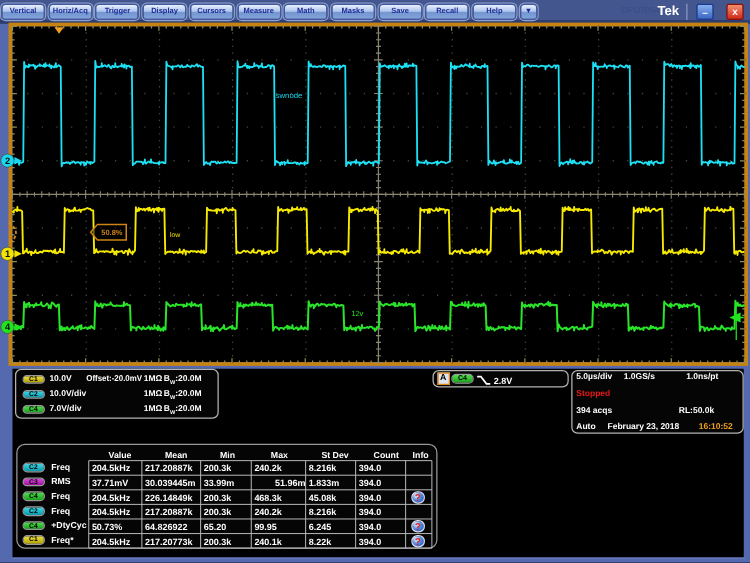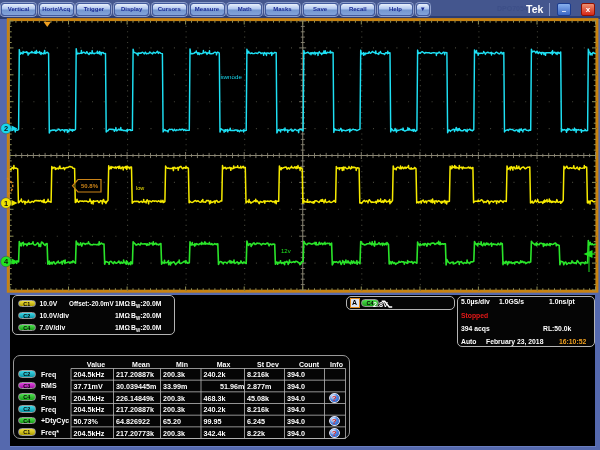--- a/index.html
+++ b/index.html
@@ -83,21 +83,21 @@
 <div class="t" style="left:39.5px;top:323.6px">7.0V/div</div>
 <div class="t" style="left:115px;top:323.6px">1MΩ</div>
 <div class="t" style="left:131px;top:323.6px">B<sub>W</sub>:20.0M</div>
 
 <div class="sbox" style="left:346px;top:295.5px;width:109px;height:14px"></div>
 <div style="position:absolute;left:349.5px;top:298px;width:10px;height:10px;background:#dde4f2;border:1.5px solid #e08818;color:#000;font-size:7px;font-weight:bold;text-align:center;line-height:7.5px">A</div>
 <div style="position:absolute;left:361px;top:299.3px;width:18px;height:7.8px;background:linear-gradient(#50e050,#18a018);border-radius:3.9px;border:1px solid #999;color:#000;font-size:5.6px;font-weight:bold;text-align:center;line-height:6.8px">C4</div>
 <svg width="12" height="10" style="position:absolute;left:380.5px;top:299.5px">
     <path d="M0.7 1.2 h3 l4.5 5.8 h3" stroke="#fff" stroke-width="1.4" fill="none"></path>
   </svg>
-<div class="t" style="left:373px;top:299.8px;font-size:7.2px">2.8V</div>
+<div class="t" style="left:395px;top:299.8px;font-size:7.2px">2.8V</div>
 
 <div class="sbox" style="left:457px;top:295.5px;width:138px;height:51.5px"></div>
 <div class="t" style="left:461px;top:298px">5.0µs/div</div>
 <div class="t" style="left:499px;top:298px">1.0GS/s</div>
 <div class="t" style="left:549px;top:298px">1.0ns/pt</div>
 <div class="t" style="left:461px;top:311.5px;color:#e81818">Stopped</div>
 <div class="t" style="left:461px;top:324.5px">394 acqs</div>
 <div class="t" style="left:543px;top:324.5px">RL:50.0k</div>
 <div class="t" style="left:461px;top:337.5px">Auto</div>
 <div class="t" style="left:486px;top:337.5px">February 23, 2018</div>
@@ -134,21 +134,21 @@
 <div class="cell" style="left:163.0px;top:370.4px">200.3k</div>
 <div class="cell" style="left:203.5px;top:370.4px">240.2k</div>
 <div class="cell" style="left:247.0px;top:370.4px">8.216k</div>
 <div class="cell" style="left:287.0px;top:370.4px">394.0</div>
 <div style="position:absolute;left:17.5px;top:381.805px;width:18.5px;height:7.6px;background:linear-gradient(#e048e0,#a010a0);border-radius:3.8px;border:1px solid #999;color:#000;font-size:5.4px;font-weight:bold;text-align:center;line-height:6.6px">C3</div>
 <div class="t" style="left:41px;top:382.4px;font-size:7px">RMS</div>
 <div class="cell" style="left:73.5px;top:382.1px">37.71mV</div>
 <div class="cell" style="left:116.0px;top:382.1px">30.039445m</div>
 <div class="cell" style="left:163.0px;top:382.1px">33.99m</div>
 <div class="cell" style="left:220px;top:382.1px">51.96m</div>
-<div class="cell" style="left:247.0px;top:382.1px">2.877m</div>
+<div class="cell" style="left:247.0px;top:382.1px">1.833m</div>
 <div class="cell" style="left:287.0px;top:382.1px">394.0</div>
 <div style="position:absolute;left:17.5px;top:393.47499999999997px;width:18.5px;height:7.6px;background:linear-gradient(#50e050,#18a018);border-radius:3.8px;border:1px solid #999;color:#000;font-size:5.4px;font-weight:bold;text-align:center;line-height:6.6px">C4</div>
 <div class="t" style="left:41px;top:394.1px;font-size:7px">Freq</div>
 <div class="cell" style="left:73.5px;top:393.8px">204.5kHz</div>
 <div class="cell" style="left:116.0px;top:393.8px">226.14849k</div>
 <div class="cell" style="left:163.0px;top:393.8px">200.3k</div>
 <div class="cell" style="left:203.5px;top:393.8px">468.3k</div>
 <div class="cell" style="left:247.0px;top:393.8px">45.08k</div>
 <div class="cell" style="left:287.0px;top:393.8px">394.0</div>
 <div style="position:absolute;left:329px;top:392.5px;width:10.5px;height:10.5px;border-radius:50%;background:radial-gradient(circle at 35% 30%, #c8ddfa 15%, #5088e0 45%, #1c50c0);border:0.5px solid #dde;color:#e02020;font-size:8px;font-weight:bold;text-align:center;line-height:10px">?</div>
@@ -167,17 +167,17 @@
 <div class="cell" style="left:163.0px;top:417.1px">65.20</div>
 <div class="cell" style="left:203.5px;top:417.1px">99.95</div>
 <div class="cell" style="left:247.0px;top:417.1px">6.245</div>
 <div class="cell" style="left:287.0px;top:417.1px">394.0</div>
 <div style="position:absolute;left:329px;top:415.8px;width:10.5px;height:10.5px;border-radius:50%;background:radial-gradient(circle at 35% 30%, #c8ddfa 15%, #5088e0 45%, #1c50c0);border:0.5px solid #dde;color:#e02020;font-size:8px;font-weight:bold;text-align:center;line-height:10px">?</div>
 <div style="position:absolute;left:17.5px;top:428.485px;width:18.5px;height:7.6px;background:linear-gradient(#f0e040,#b0a000);border-radius:3.8px;border:1px solid #999;color:#000;font-size:5.4px;font-weight:bold;text-align:center;line-height:6.6px">C1</div>
 <div class="t" style="left:41px;top:429.1px;font-size:7px">Freq*</div>
 <div class="cell" style="left:73.5px;top:428.8px">204.5kHz</div>
 <div class="cell" style="left:116.0px;top:428.8px">217.20773k</div>
 <div class="cell" style="left:163.0px;top:428.8px">200.3k</div>
-<div class="cell" style="left:203.5px;top:428.8px">342.4k</div>
+<div class="cell" style="left:203.5px;top:428.8px">240.1k</div>
 <div class="cell" style="left:247.0px;top:428.8px">8.22k</div>
 <div class="cell" style="left:287.0px;top:428.8px">394.0</div>
 <div style="position:absolute;left:329px;top:427.5px;width:10.5px;height:10.5px;border-radius:50%;background:radial-gradient(circle at 35% 30%, #c8ddfa 15%, #5088e0 45%, #1c50c0);border:0.5px solid #dde;color:#e02020;font-size:8px;font-weight:bold;text-align:center;line-height:10px">?</div>
 <div style="position:absolute;left:0px;top:447.5px;width:600px;height:2.5px;background:#5569ae"></div>
 <div style="position:absolute;left:9.5px;top:446.3px;width:586px;height:1px;background:#6a7ec0"></div>
 </body></html>

